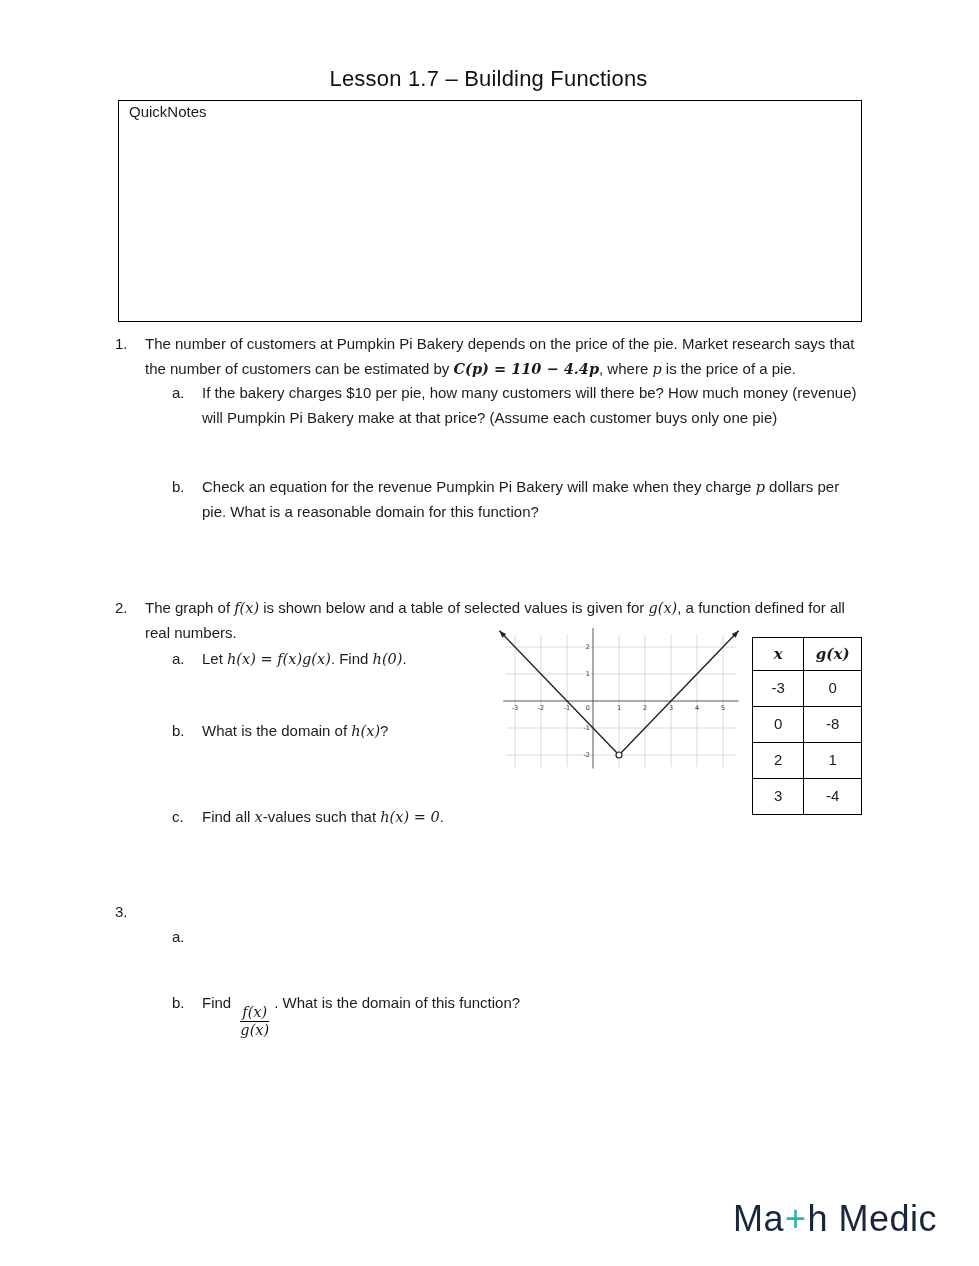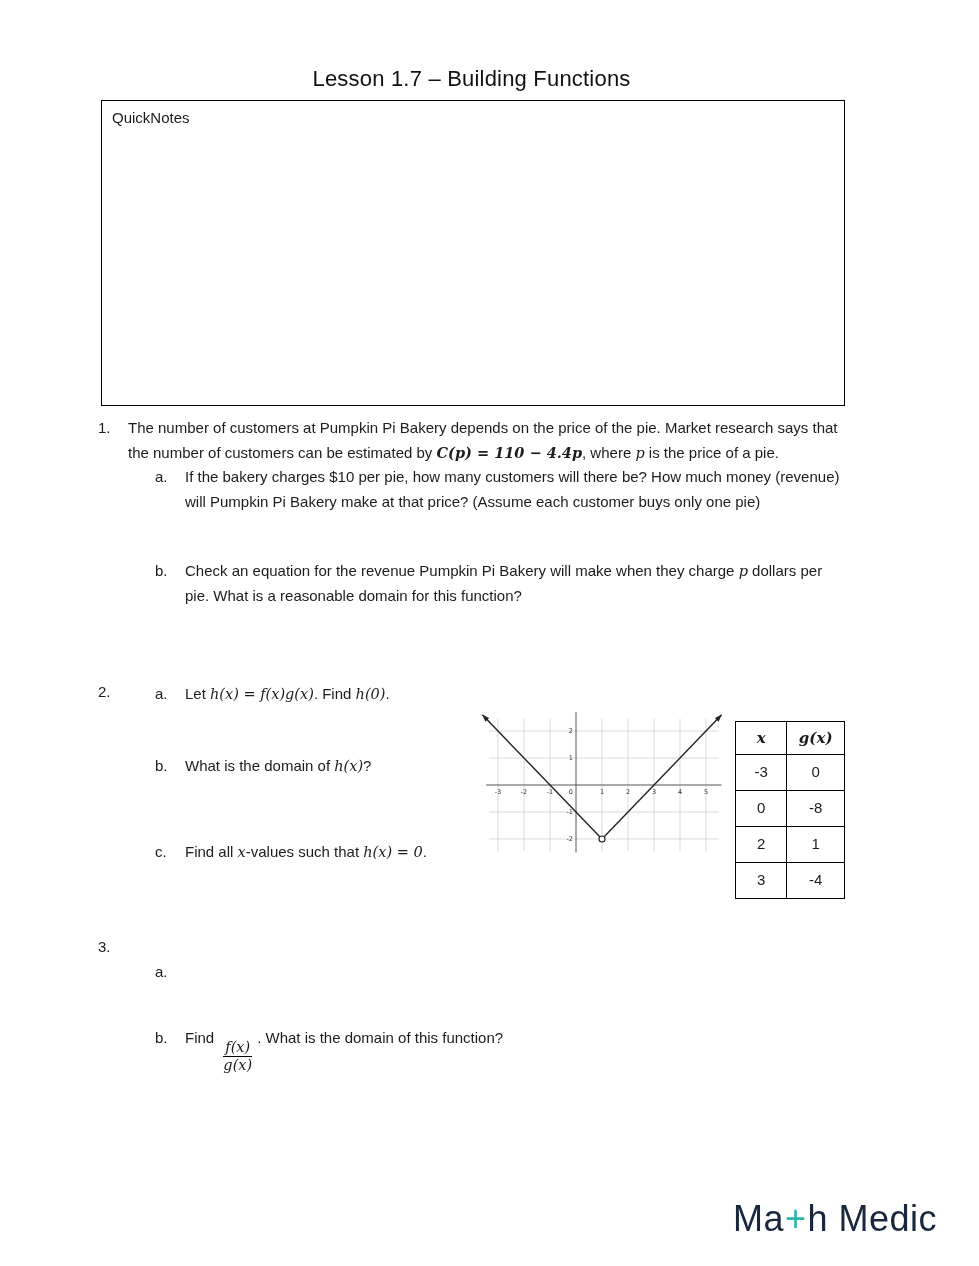--- a/index.html
+++ b/index.html
@@ -4,29 +4,29 @@
 <style>
   html, body { margin: 0; padding: 0; }
   body {
     width: 979px; height: 1266px;
     background: #ffffff;
     font-family: "Liberation Sans", sans-serif;
     color: #1c1c1c;
     position: relative;
     overflow: hidden;
   }
-  .page { position: absolute; left: 98px; top: 0; width: 747px; }
+  .page { position: absolute; left: 115px; top: 0; width: 747px; }
 
   .title {
     font-size: 22px; font-weight: 400; text-align: center;
     margin: 66px 0 8px 0; color: #111; letter-spacing: 0.2px;
   }
   .quicknotes {
-    border: 1px solid #000; height: 306px; margin-left: 3px;
-    width: 744px; box-sizing: border-box; padding: 8px 10px;
+    border: 1px solid #000; height: 222px; margin-left: 3px;
+    width: 744px; box-sizing: border-box; padding: 2px 10px;
   }
   .qn-label { font-size: 15px; color: #1c1c1c; }
 
   .section {
     font-size: 22px; font-weight: 400; text-align: center;
     margin: 22px 0 0 0; color: #111;
   }
 
   .q { display: flex; font-size: 15px; line-height: 24.5px; }
   .qnum { width: 30px; flex: none; }
@@ -103,20 +103,21 @@
       <div class="sub sub-b">
         <div class="subnum">b.</div>
         <p class="qtext"><span>Check an equation for the revenue Pumpkin Pi Bakery will make when they charge </span><span class="m">p</span><span> dollars per pie. What is a reasonable domain for this function?</span></p>
       </div>
     </div>
   </div>
 
   <div class="q q2">
     <div class="qnum">2.</div>
     <div class="qbody">
+      <p class="qtext"><span>The graph of </span><span class="m">f(x)</span><span> is shown below and a table of selected values is given for </span><span class="m">g(x)</span><span>, a function defined for all real numbers.</span></p>
 
       <div class="sub sub-a">
         <div class="subnum">a.</div>
         <p class="qtext"><span>Let </span><span class="m">h(x) = f(x)g(x)</span><span>. Find </span><span class="m">h(0)</span><span>.</span></p>
       </div>
 
       <div class="sub sub-b">
         <div class="subnum">b.</div>
         <p class="qtext"><span>What is the domain of </span><span class="m">h(x)</span><span>?</span></p>
       </div>

